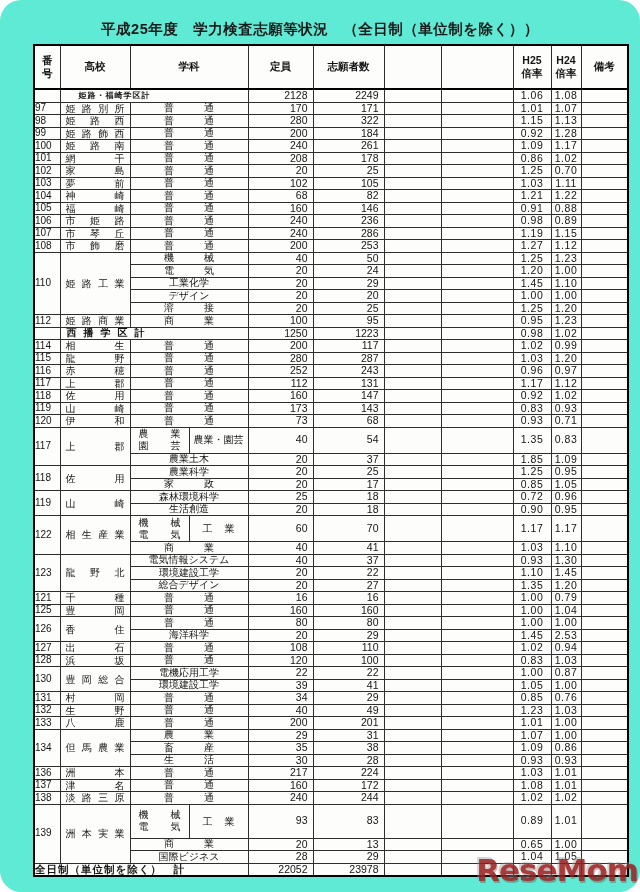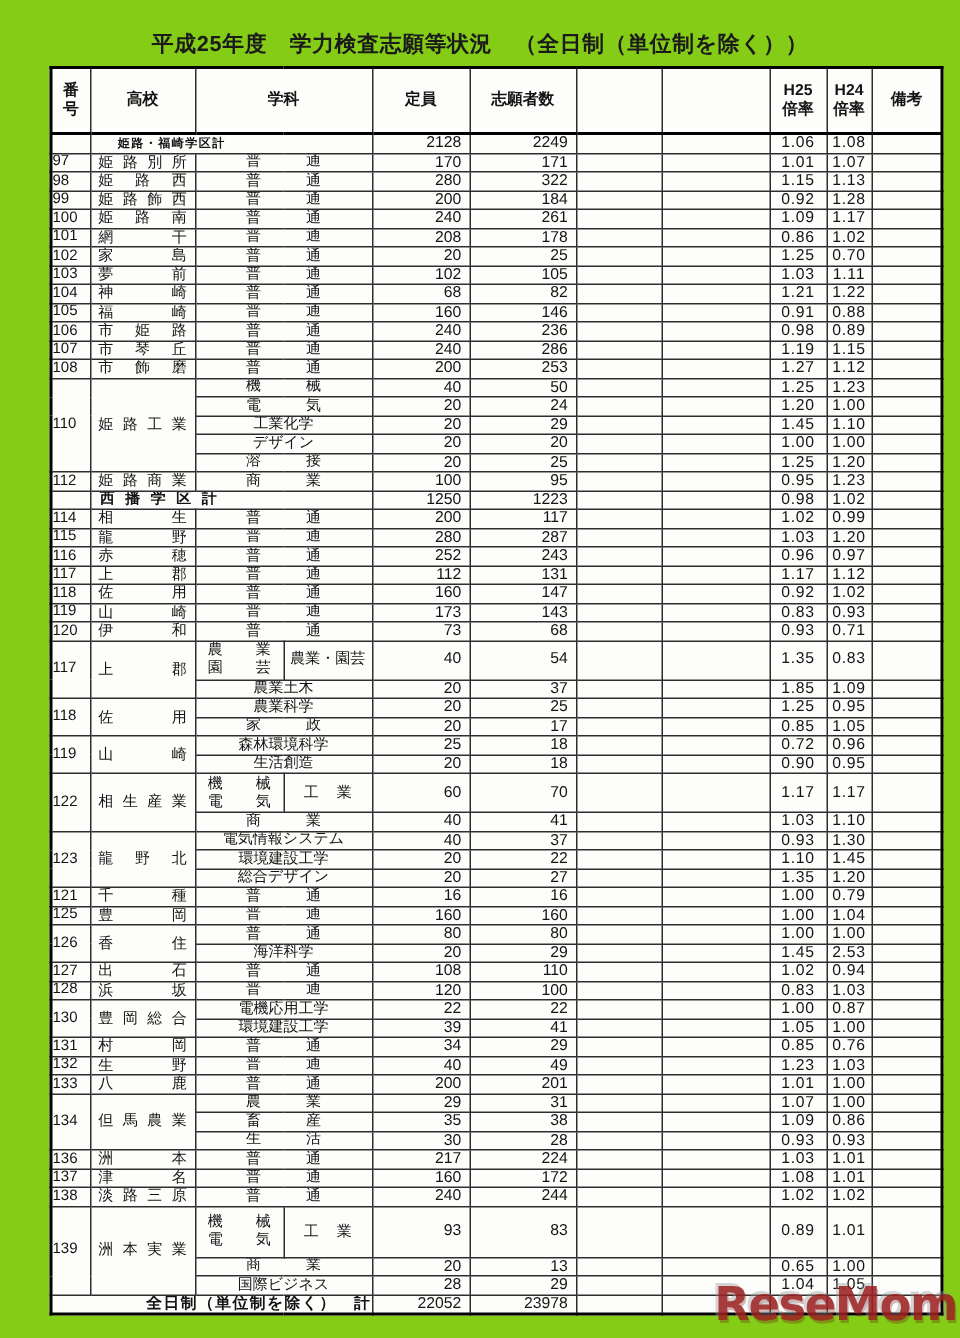--- a/index.html
+++ b/index.html
@@ -1,21 +1,21 @@
 <!DOCTYPE html>
 <html><head>
 <meta charset="utf-8">
 <style>
   html,body{margin:0;padding:0;}
   body{
     width:640px;height:892px;background:#ffffff;position:relative;
     font-family:"Liberation Sans",sans-serif;color:#161616;
     -webkit-font-smoothing:antialiased;
   }
-  .page{position:absolute;inset:0;background:#84cc16;overflow:hidden;}
+  .page{position:absolute;inset:0;background:#5eead4;overflow:hidden;border-radius:21px;}
   .title{
     position:absolute;top:20px;left:0;width:100%;text-align:center;
     font-size:14.5px;font-weight:bold;letter-spacing:.5px;color:#1b1b1b;
   }
   table{
     position:absolute;left:33px;top:44px;width:594px;
     border-collapse:collapse;table-layout:fixed;
     border:2px solid #000;background:#fdfdfb;
   }
   th,td{
@@ -33,21 +33,21 @@
   td.num{text-align:right;padding-right:5px;font-size:10.5px;}
   td.rate{text-align:center;font-size:10.5px;letter-spacing:.5px;}
   td.no{text-align:left;font-size:10px;}
   td.bl2{border-left:1.8px solid #000;}
   td.dept{text-align:center;}
   td.school{vertical-align:middle;}
   .sp{display:flex;justify-content:space-between;align-items:center;padding:0 5px;line-height:11px;}
   td.deptl .sp{line-height:12px;padding:0 8px;}
   td.district-label{font-size:8px;font-weight:bold;text-align:left;padding-left:18px;letter-spacing:1px;}
   td.district-label.wide{font-size:10px;letter-spacing:7px;padding-left:6px;}
-  td.total-label{text-align:right;font-weight:bold;font-size:10.5px;letter-spacing:1px;}
+  td.total-label{text-align:left;font-weight:bold;font-size:10.5px;letter-spacing:1px;}
   .watermark{
     position:absolute;right:2px;top:852px;
     font-size:31px;font-weight:800;font-style:normal;letter-spacing:-1px;
     color:#9c2222;opacity:.88;
     text-shadow:-2px -2px 0 rgba(150,150,150,.45), 1px 2px 0 rgba(110,30,30,.35);
     font-family:"DejaVu Sans",sans-serif;
   }
 </style>
 </head>
 <body>

